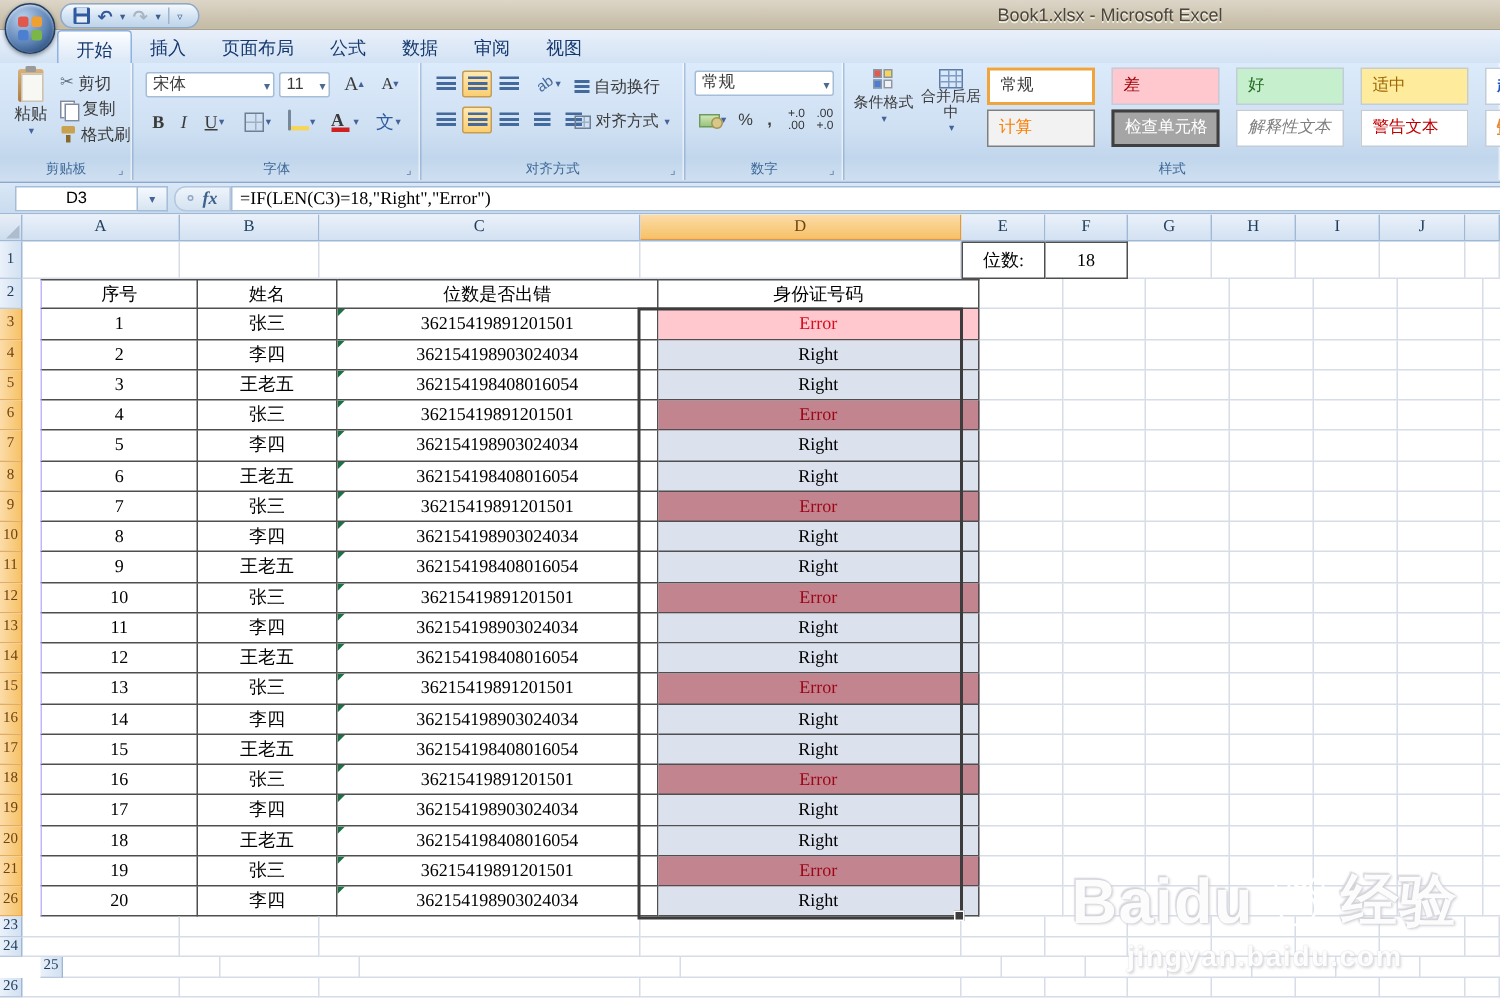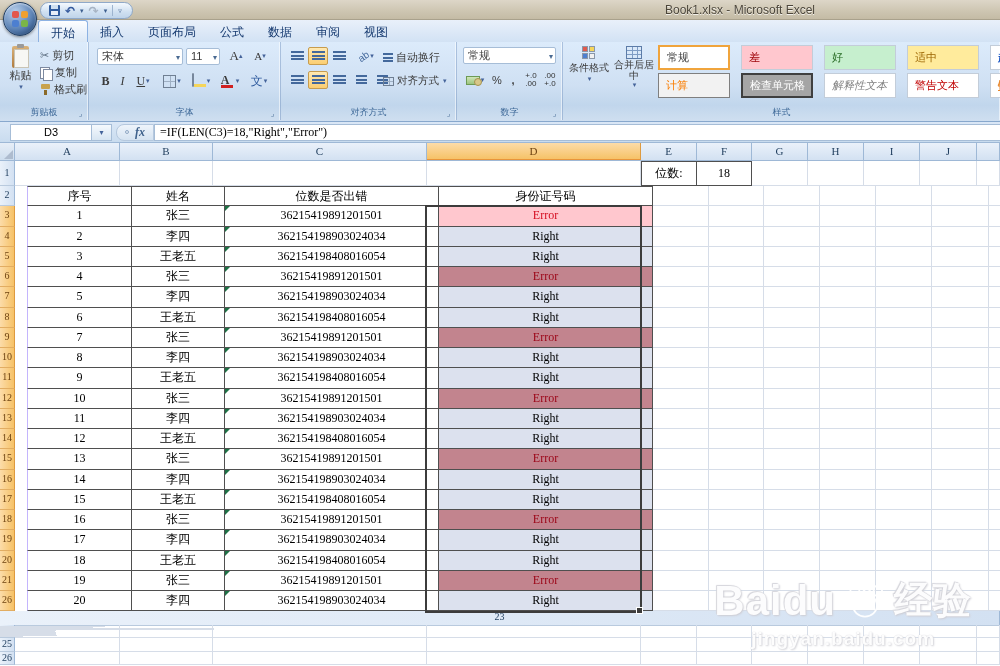--- a/index.html
+++ b/index.html
@@ -683,21 +683,21 @@
           <div class="cell tbl flag" style="width: 214px;">362154198903024034</div>
           <div class="cell tbl st-right" style="width: 214px;">Right</div>
           <div class="cell" style="width: 56px;"></div>
           <div class="cell" style="width: 55px;"></div>
           <div class="cell" style="width: 56px;"></div>
           <div class="cell" style="width: 56px;"></div>
           <div class="cell" style="width: 56px;"></div>
           <div class="cell" style="width: 57px;"></div>
           <div class="cell" style="width: 23px;"></div>
         </div>
-        <div class="sheet-row" style="height: 13.5px; line-height: 11.5px; flex-direction: column;">
+        <div class="sheet-row" style="height: 13.5px; line-height: 11.5px;">
           <div class="row-h">23</div>
           <div class="cell" style="width: 105px;"></div>
           <div class="cell" style="width: 93px;"></div>
           <div class="cell" style="width: 214px;"></div>
           <div class="cell" style="width: 214px;"></div>
           <div class="cell" style="width: 56px;"></div>
           <div class="cell" style="width: 55px;"></div>
           <div class="cell" style="width: 56px;"></div>
           <div class="cell" style="width: 56px;"></div>
           <div class="cell" style="width: 56px;"></div>
@@ -711,21 +711,21 @@
           <div class="cell" style="width: 214px;"></div>
           <div class="cell" style="width: 214px;"></div>
           <div class="cell" style="width: 56px;"></div>
           <div class="cell" style="width: 55px;"></div>
           <div class="cell" style="width: 56px;"></div>
           <div class="cell" style="width: 56px;"></div>
           <div class="cell" style="width: 56px;"></div>
           <div class="cell" style="width: 57px;"></div>
           <div class="cell" style="width: 23px;"></div>
         </div>
-        <div class="sheet-row" style="height: 13.5px; line-height: 11.5px;">
+        <div class="sheet-row" style="height: 13.5px; line-height: 11.5px; padding-left: 27px;">
           <div class="row-h">25</div>
           <div class="cell" style="width: 105px;"></div>
           <div class="cell" style="width: 93px;"></div>
           <div class="cell" style="width: 214px;"></div>
           <div class="cell" style="width: 214px;"></div>
           <div class="cell" style="width: 56px;"></div>
           <div class="cell" style="width: 55px;"></div>
           <div class="cell" style="width: 56px;"></div>
           <div class="cell" style="width: 56px;"></div>
           <div class="cell" style="width: 56px;"></div>

